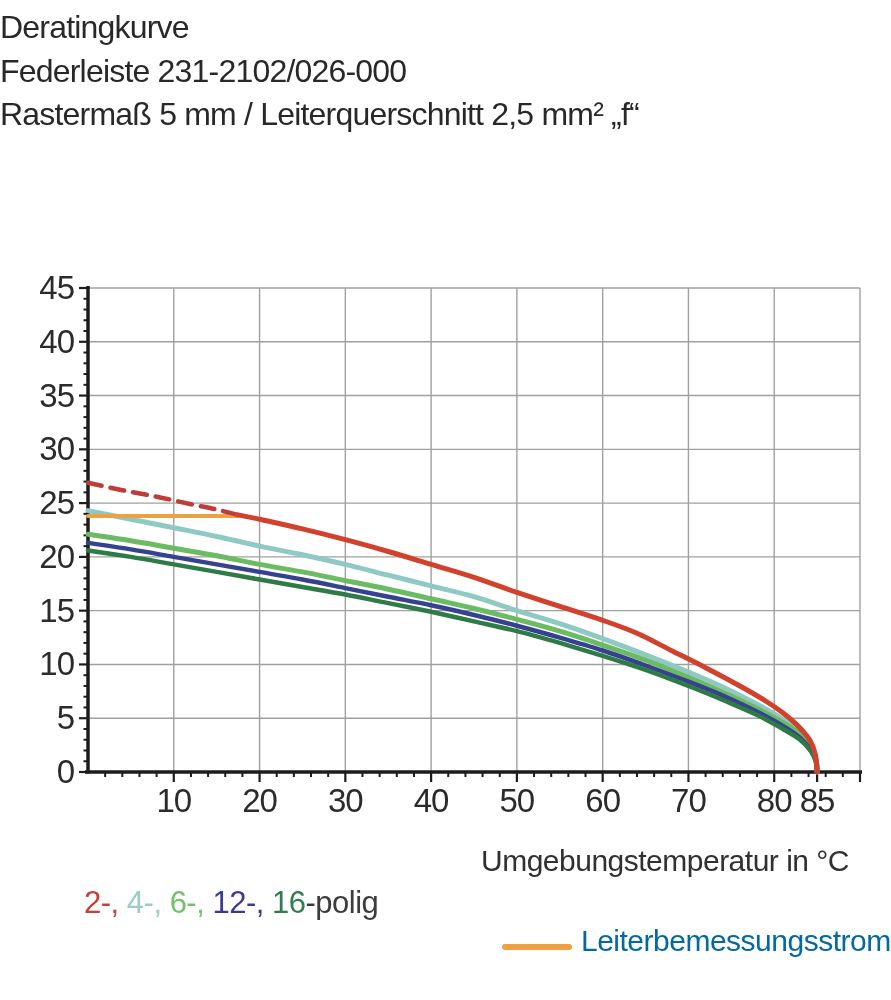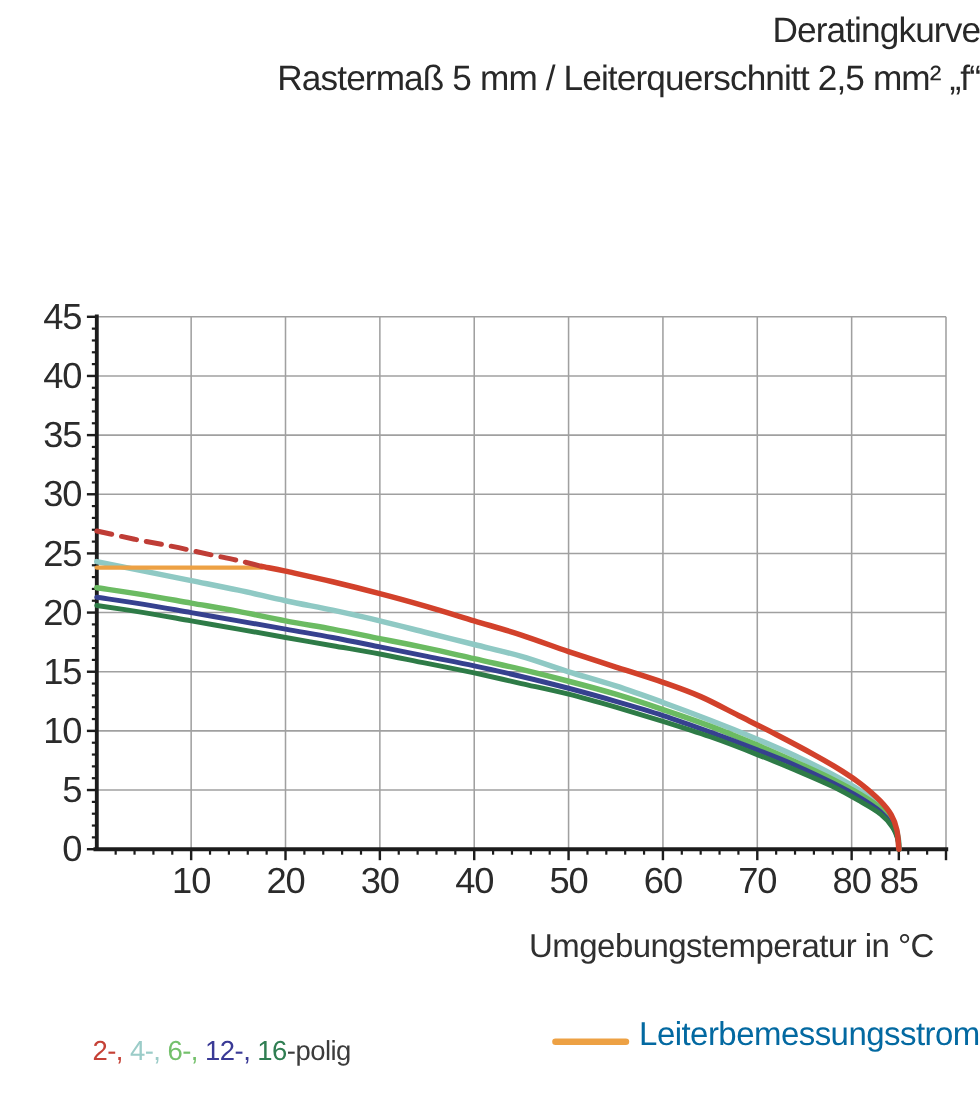--- a/index.html
+++ b/index.html
@@ -1,47 +1,48 @@
 <!DOCTYPE html>
 <html><head>
 <meta charset="utf-8">
 <style>
   html,body{margin:0;padding:0;background:#ffffff;}
   .canvas{
     position:relative;width:891px;height:1000px;background:#ffffff;overflow:hidden;
     font-family:"Liberation Sans",sans-serif;color:#2b2b2b;
   }
   .title-block{
-    position:absolute;top:6px;left:0;width:100%;text-align:right;
+    position:absolute;top:6px;left:0;width:100%;text-align:left;
     font-size:32px;line-height:43.5px;letter-spacing:-0.8px;color:#282828;
   }
   .y-axis-title{
     position:absolute;left:44px;top:228px;font-size:28px;letter-spacing:-0.5px;color:#303030;
   }
   .x-axis-title{
     position:absolute;top:844px;right:42px;font-size:30px;letter-spacing:-0.5px;color:#303030;
   }
   #chart-svg{position:absolute;left:0;top:0;}
   .pole-legend{
-    position:absolute;left:84px;top:942px;font-size:25px;letter-spacing:-0.5px;white-space:pre;
+    position:absolute;left:84px;top:885px;font-size:31px;letter-spacing:-0.5px;white-space:pre;
   }
   .rated-swatch{
     position:absolute;left:502px;top:944px;width:70px;height:6px;border-radius:3px;
   }
   .rated-label{
     position:absolute;left:581px;top:924px;font-size:30px;letter-spacing:-0.5px;color:#0369a1;
   }
 </style>
 </head>
 <body>
 
 <div class="canvas">
 
   <div class="title-block">
     <div>Deratingkurve</div>
+    <div>Federleiste 231-2102/026-000</div>
     <div>Rastermaß 5 mm / Leiterquerschnitt 2,5 mm² „f“</div>
   </div>
 
 
   <svg id="chart-svg" width="891" height="1000">
       <g>
         <line x1="173.77777777777777" y1="288" x2="173.77777777777777" y2="772" stroke="#a0a0a0" stroke-width="1.4"></line>
         <line x1="259.55555555555554" y1="288" x2="259.55555555555554" y2="772" stroke="#a0a0a0" stroke-width="1.4"></line>
         <line x1="345.3333333333333" y1="288" x2="345.3333333333333" y2="772" stroke="#a0a0a0" stroke-width="1.4"></line>
         <line x1="431.1111111111111" y1="288" x2="431.1111111111111" y2="772" stroke="#a0a0a0" stroke-width="1.4"></line>

